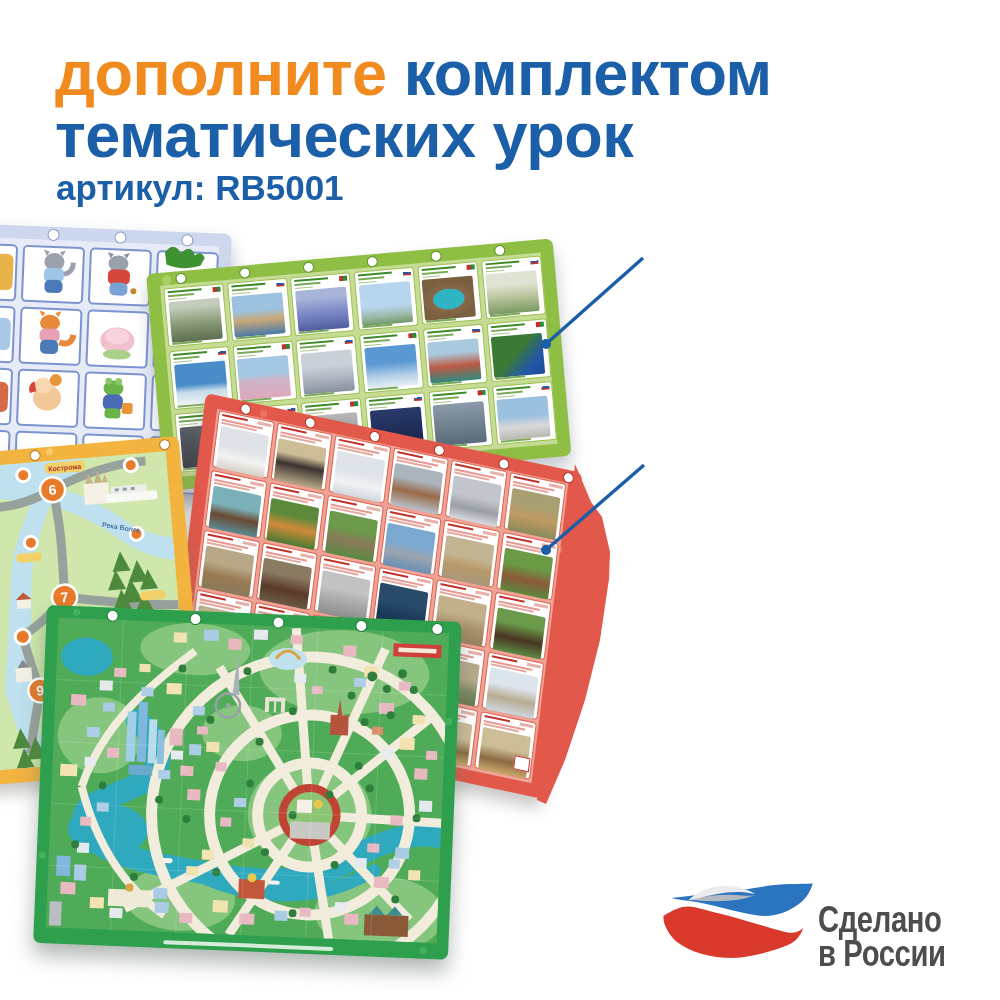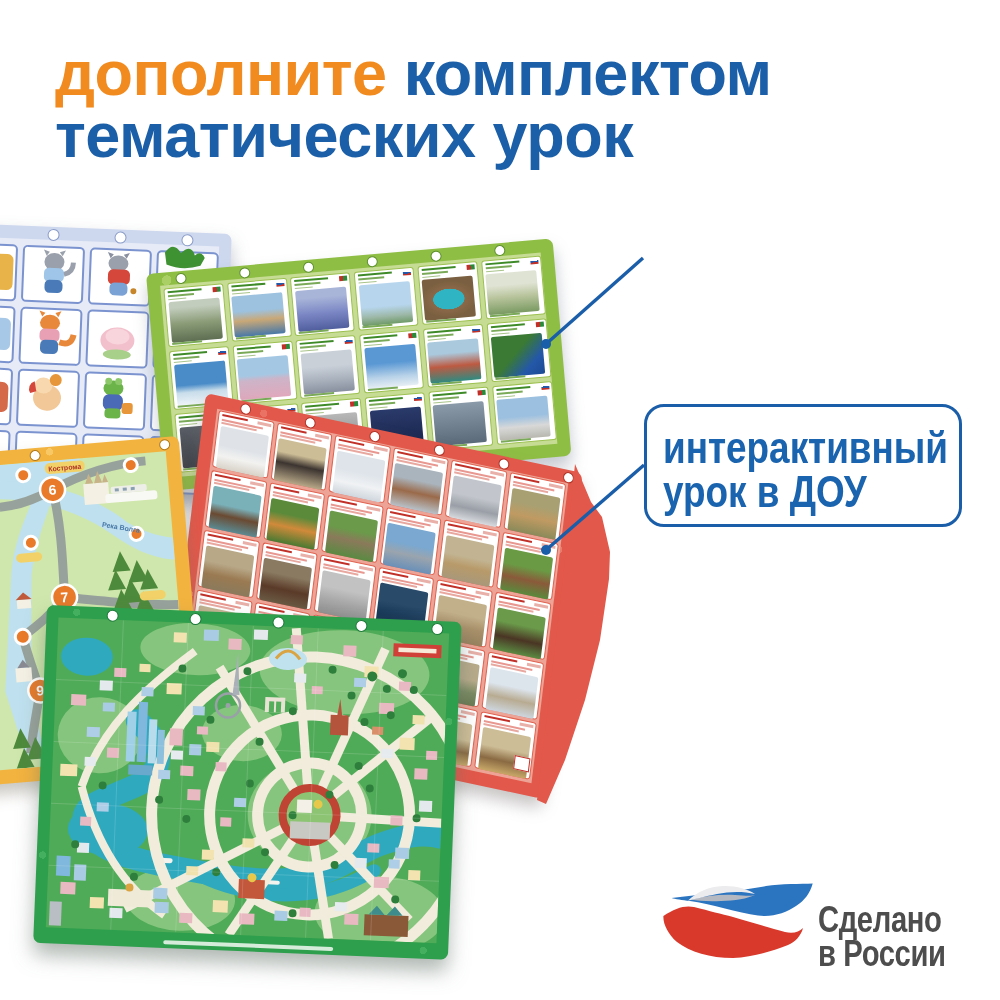--- a/index.html
+++ b/index.html
@@ -6,20 +6,21 @@
 .board{position:absolute;transform-origin:0 0;border-radius:7px;}
 .abs{position:absolute;}
 .circ{position:absolute;border-radius:50%;}
 </style></head><body>
 <div id="page">
 
 <div class="abs" style="left:55px;top:37px;width:900px;font-size:63px;font-weight:bold;letter-spacing:-0.5px;color:#1c5fa9;white-space:nowrap;"><span style="color:#f28b1f;">дополните</span> комплектом</div>
 
 <div class="abs" style="left:55px;top:99px;width:900px;font-size:63px;font-weight:bold;letter-spacing:-0.5px;color:#1c5fa9;white-space:nowrap;">тематических урок</div>
 
+<div class="abs" style="left:56px;top:168px;font-size:35px;font-weight:bold;color:#1c5fa9;">артикул: RB5001</div>
 
 <div class="board" style="left:-93px;top:221px;width:325px;height:262px;transform:rotate(2.3deg);background:#cdd7ee;box-shadow:0 10px 18px rgba(110,120,140,.45);">
 
 <div class="abs" style="left:12px;top:13px;width:301px;height:237px;background:#e6ebf7;"></div>
 
 <div class="circ" style="left:141px;top:2px;width:10px;height:10px;background:#fff;border:1.6px solid #8a9cc8;"></div>
 <div class="circ" style="left:208px;top:2px;width:10px;height:10px;background:#fff;border:1.6px solid #8a9cc8;"></div>
 <div class="circ" style="left:275px;top:2px;width:10px;height:10px;background:#fff;border:1.6px solid #8a9cc8;"></div>
 
 <div class="abs" style="left:50px;top:19px;width:62px;height:57px;background:#fff;border:2px solid #7b93cf;border-radius:5px;box-sizing:border-box;">
@@ -878,23 +879,20 @@
 </div>
 
 <svg class="abs" style="left:0;top:0;pointer-events:none;" width="1000" height="1000" viewBox="0 0 1000 1000">
 <path d="M 643 258 L 546 344" stroke="#1a5da8" stroke-width="3.4" fill="none"></path>
 <circle cx="546" cy="344" r="5" fill="#1a5da8"></circle>
 <path d="M 644 465 L 546 550" stroke="#1a5da8" stroke-width="3.4" fill="none"></path>
 <circle cx="546" cy="550" r="5" fill="#1a5da8"></circle>
 </svg>
 
 
-<div class="abs" style="left:644px;top:404px;width:318px;height:123px;border:3.4px solid #1a5da8;border-radius:20px;background:#fff;box-sizing:border-box;">
-<div class="abs" style="left:16px;top:19px;font-size:45px;line-height:44px;font-weight:bold;color:#1a63ae;white-space:nowrap;transform:scaleX(.82);transform-origin:left top;">интерактивный<br>урок в ДОУ</div>
-</div>
 
 <svg class="abs" style="left:655px;top:872px;" width="170" height="100" viewBox="0 0 170 100">
 <path d="M 8.4 44 C 20 36 30 33 39 35 C 55 39 66 42 78 45 C 95 50 115 56 130 60 C 138 62 144 60 148 56 C 146 64 140 70 133 73 C 118 79 98 85 78 86 C 55 86 35 80 22 70 C 13 62 8 52 8.4 44 Z" fill="#d8392b"></path>
 <path d="M 16.7 26 C 30 24 46 23 62 21 C 80 18.5 96 17 111 14 C 126 11.5 146 12 157.7 11.4 C 155 21 150 28 141 34 C 131 41 117 45.5 103 43.5 C 83 40.5 55 32 35 29 C 27 28 20 27 16.7 26 Z" fill="#2b74c0"></path>
 <path d="M 36 27.5 C 50 24 66 22 80 23 C 90 23.5 97 24.5 101 22.5 C 92 27 80 28.5 66 29 C 54 29.5 43 29 36 27.5 Z" fill="#b4b8c0"></path>
 <path d="M 33 28.5 C 42 20 54 14.5 68 14 C 80 13.5 93 17 100 22 C 88 19 74 19.5 62 22 C 50 24.5 40 27 33 28.5 Z" fill="#ececee"></path>
 </svg>
 
 <div class="abs" style="left:818px;top:903px;font-size:37px;line-height:34px;font-weight:bold;color:#4d4d4d;letter-spacing:-0.5px;transform:scaleX(.79);transform-origin:left top;">Сделано<br>в России</div>
 </div>

